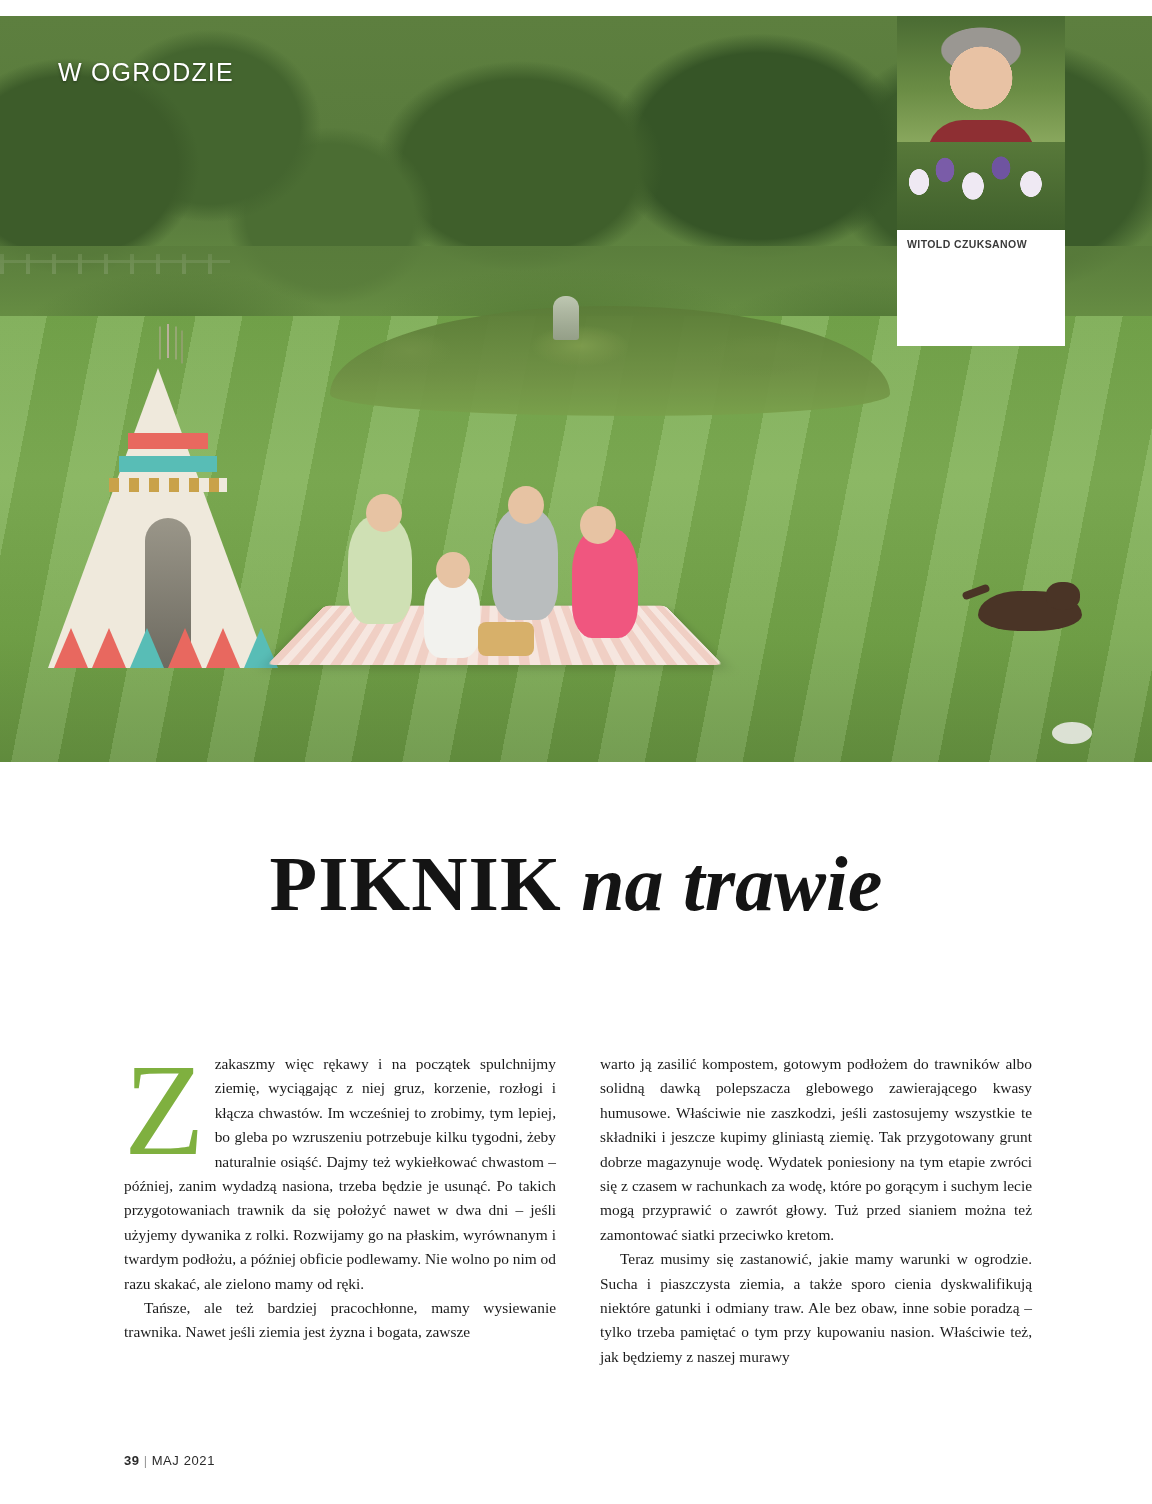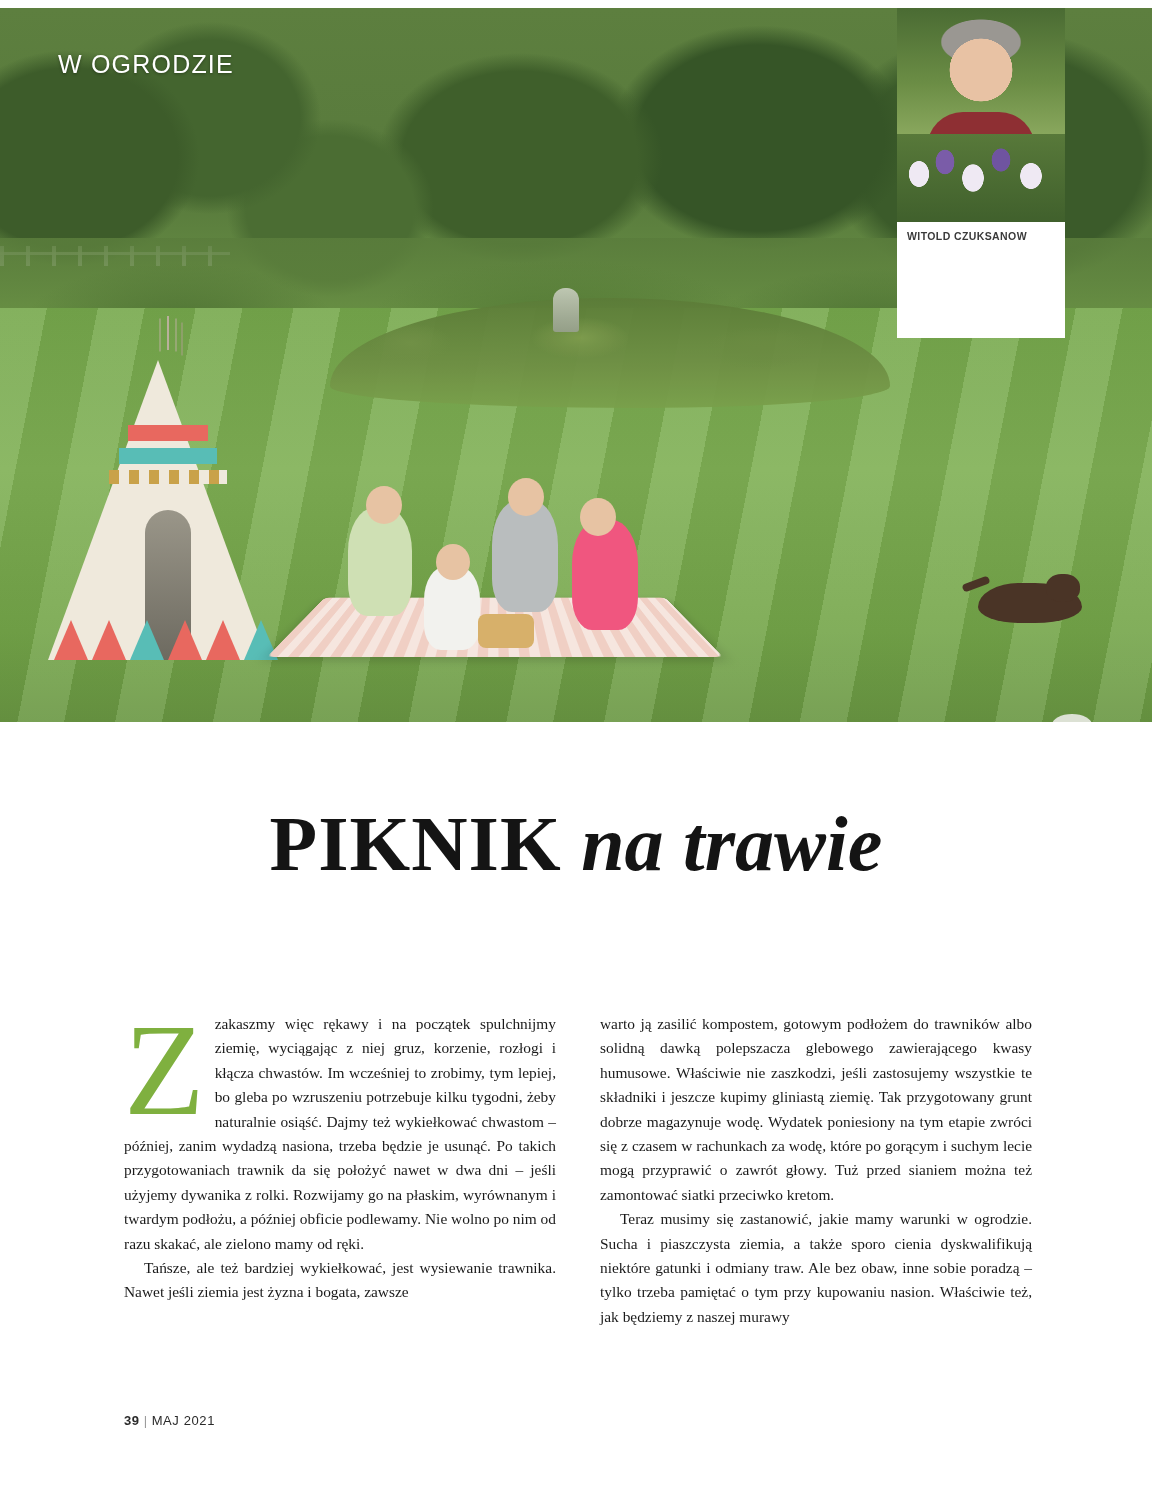--- a/index.html
+++ b/index.html
@@ -12,21 +12,21 @@
     background: #ffffff;
     font-family: "Liberation Serif", serif;
     overflow: hidden;
     position: relative;
   }
 
   
   .hero {
     position: absolute;
     left: 0;
-    top: 8px;
+    top: 16px;
     width: 1152px;
     height: 762px;
     overflow: hidden;
     background: #6ba343;
   }
   
   .hero-sky {
     position: absolute;
     left: 0; top: 0; width: 1152px; height: 120px;
     background: linear-gradient(180deg, #cfd9c4 0%, #aebf9b 40%, #8fae74 100%);
@@ -233,21 +233,21 @@
   .author-role {
     font-size: 10px;
     line-height: 14px;
     letter-spacing: .2px;
     white-space: pre-line;
   }
 
   
   .article {
     position: absolute;
-    left: 0; top: 722px;
+    left: 0; top: 762px;
     width: 1152px; height: 742px;
     background: #ffffff;
   }
   .headline {
     position: absolute;
     left: 0; top: 28px;
     width: 1152px;
     text-align: center;
     font-size: 78px;
     line-height: 84px;
@@ -368,21 +368,21 @@
 
   <h1 class="headline">
     <span class="hl-1">PIKNIK</span><span class="hl-2"> na trawie</span>
   </h1>
 
 
   <div class="columns">
     <div class="col">
       <span class="dropcap">Z</span>
       <p>zakaszmy więc rękawy i na początek spulchnijmy ziemię, wyciągając z niej gruz, korzenie, rozłogi i kłącza chwastów. Im wcześniej to zrobimy, tym lepiej, bo gleba po wzruszeniu potrzebuje kilku tygodni, żeby naturalnie osiąść. Dajmy też wykiełkować chwastom – później, zanim wydadzą nasiona, trzeba będzie je usunąć. Po takich przygotowaniach trawnik da się położyć nawet w dwa dni – jeśli użyjemy dywanika z rolki. Rozwijamy go na płaskim, wyrównanym i twardym podłożu, a później obficie podlewamy. Nie wolno po nim od razu skakać, ale zielono mamy od ręki.</p>
-      <p>Tańsze, ale też bardziej wykiełkować, jest wysiewanie trawnika. Nawet jeśli ziemia jest żyzna i bogata, zawsze</p>
+      <p>Tańsze, ale też bardziej pracochłonne, mamy wysiewanie trawnika. Nawet jeśli ziemia jest żyzna i bogata, zawsze</p>
     </div>
     <div class="col">
       <p>warto ją zasilić kompostem, gotowym podłożem do trawników albo solidną dawką polepszacza glebowego zawierającego kwasy humusowe. Właściwie nie zaszkodzi, jeśli zastosujemy wszystkie te składniki i jeszcze kupimy gliniastą ziemię. Tak przygotowany grunt dobrze magazynuje wodę. Wydatek poniesiony na tym etapie zwróci się z czasem w rachunkach za wodę, które po gorącym i suchym lecie mogą przyprawić o zawrót głowy. Tuż przed sianiem można też zamontować siatki przeciwko kretom.</p>
       <p>Teraz musimy się zastanowić, jakie mamy warunki w ogrodzie. Sucha i piaszczysta ziemia, a także sporo cienia dyskwalifikują niektóre gatunki i odmiany traw. Ale bez obaw, inne sobie poradzą – tylko trzeba pamiętać o tym przy kupowaniu nasion. Właściwie też, jak będziemy z naszej murawy</p>
     </div>
   </div>
 
   <div class="footer">
     <span class="pg">39</span><span class="sep">|</span><span>MAJ 2021</span>
   </div>

